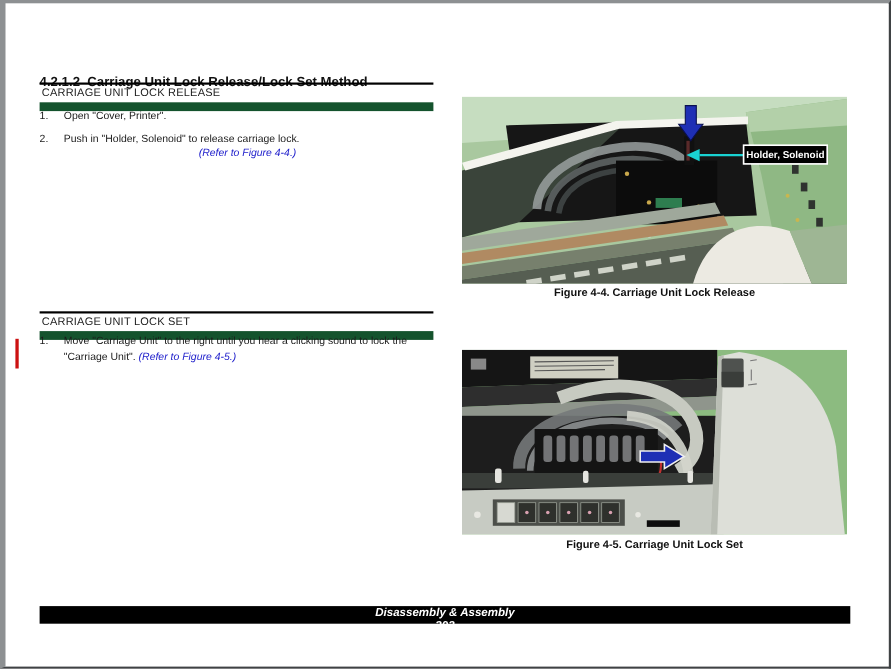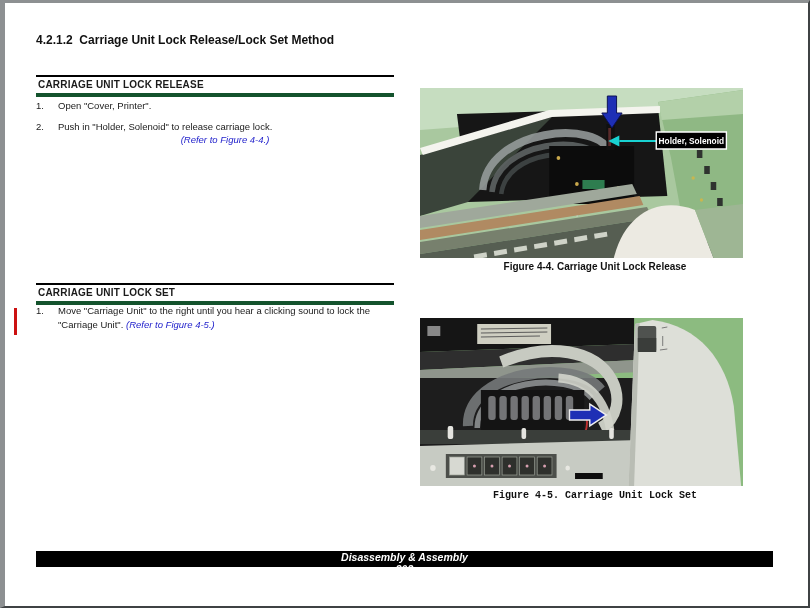--- a/index.html
+++ b/index.html
@@ -13,49 +13,49 @@
   .bar{
     position:absolute;left:31px;width:737px;height:17px;background:#000;
     color:#fff;font-style:italic;font-weight:bold;font-size:10.5px;
     display:flex;align-items:center;justify-content:space-between;
     padding:0 7px;box-sizing:border-box;
   }
   .bar.header{top:11px;}
   .bar.footer{top:548px;height:16px;flex-direction:column;}
   .bar .center-label{position:absolute;left:0;right:0;text-align:center;}
   .doc-title{
-    position:absolute;left:31px;top:30px;font-size:12px;font-weight:bold;
+    position:absolute;left:31px;top:64px;font-size:12px;font-weight:bold;
     white-space:pre;color:#111;
   }
   .sec-head{
     position:absolute;left:31px;width:358px;box-sizing:border-box;
-    border-top:2px solid #000;border-bottom:4px solid #14532d;
-    font-size:10px;font-weight:bold;padding:2px 2px 3px 2px;letter-spacing:.2px;
+    border-top:2px solid #000;border-bottom:8px solid #14532d;
+    font-size:10px;font-weight:normal;padding:2px 2px 3px 2px;letter-spacing:.2px;
   }
   .sec-head.release{top:72px;}
   .sec-head.set{top:280px;}
   .steps{position:absolute;left:31px;width:356px;font-size:9.5px;line-height:13.5px;}
   .steps.s1{top:96px;}
   .steps.s2{top:301px;}
   .step{display:flex;margin-bottom:7px;}
   .step .num{width:22px;flex:0 0 22px;}
   .step .body{flex:1;}
   .ref{color:#2323cc;font-style:italic;}
   .ref-block{display:block;text-align:center;}
   .change-bar{position:absolute;left:9px;top:305px;width:3px;height:27px;background:#cc1111;}
-  .figure{position:absolute;width:323px;}
+  .figure{position:absolute;width:350px;}
   .figure.f1{left:415px;top:85px;height:170px;}
   .figure.f2{left:415px;top:315px;height:168px;}
   .figure svg{display:block;width:100%;height:100%;}
   .fig-caption{
     position:absolute;left:415px;width:350px;text-align:center;
     font-size:10px;font-weight:bold;color:#111;
   }
   .fig-caption.c1{top:258px;}
-  .fig-caption.c2{top:487px;font-family:Liberation Mono, monospace;}
+  .fig-caption.c2{top:487px;}
 </style>
 </head>
 <body>
 
 <div class="page">
 
 
   <div class="doc-title">4.2.1.2  Carriage Unit Lock Release/Lock Set Method</div>
 
   <div class="sec-head release">CARRIAGE UNIT LOCK RELEASE</div>

